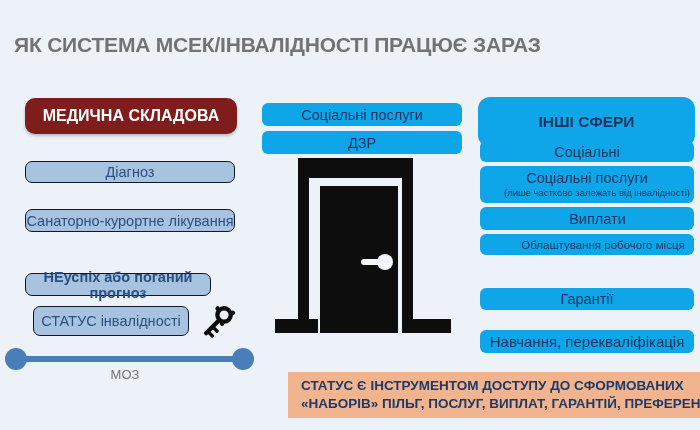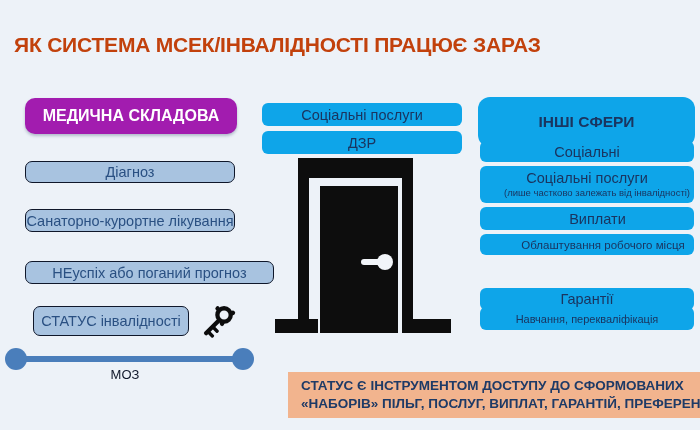--- a/index.html
+++ b/index.html
@@ -4,63 +4,63 @@
 <style>
   html,body{margin:0;padding:0;}
   .slide{
     position:relative;width:700px;height:430px;overflow:hidden;
     background:#edf2f8;
     font-family:"Liberation Sans","DejaVu Sans",sans-serif;
   }
   .abs{position:absolute;box-sizing:border-box;}
   .page-title{
     left:14px;top:33px;width:640px;
-    font-size:21px;font-weight:bold;color:#c2410c;letter-spacing:-0.2px;
+    font-size:21px;font-weight:bold;color:#737373;letter-spacing:-0.2px;
     white-space:nowrap;
   }
   .box{
     display:flex;align-items:center;justify-content:center;
     text-align:center;
   }
   .hdr-blue{
     left:25px;top:98px;width:212px;height:36px;
-    background:#a21caf;color:#ffffff;font-weight:bold;font-size:16px;
+    background:#7f1d1d;color:#ffffff;font-weight:bold;font-size:16px;
     border-radius:10px;box-shadow:0 2px 3px rgba(70,90,120,.35);
   }
   .blue-item{
     background:#a8c3e0;color:#2a5082;font-size:14.5px;
     border-radius:7px;border:1px solid #0f172a;
   }
   .li1{left:25px;top:161px;width:210px;height:22px;}
   .li2{left:25px;top:209px;width:210px;height:23px;}
-  .li3{left:25px;top:261px;width:249px;height:23px;}
+  .li3{left:25px;top:273px;width:186px;height:23px;font-weight:bold;}
   .li4{left:33px;top:306px;width:156px;height:30px;}
   .key-svg{left:197px;top:300px;width:42px;height:42px;}
   .conn-bar{left:14px;top:356px;width:234px;height:6px;background:#4a7ebb;border-radius:3px;}
   .conn-dot{width:22px;height:22px;border-radius:50%;background:#4a7ebb;}
   .dotL{left:5px;top:348px;}
   .dotR{left:232px;top:348px;}
-  .moz{left:60px;top:367px;width:130px;text-align:center;font-size:13px;color:#0f172a;}
+  .moz{left:60px;top:367px;width:130px;text-align:center;font-size:13px;color:#737373;}
   .green-item{
     background:#0ea5e9;color:#1a3560;font-size:14.5px;
     border-radius:6px;
     text-align:center;
   }
   .mi1{left:262px;top:103px;width:200px;height:23px;}
   .mi2{left:262px;top:131px;width:200px;height:23px;}
   .door-svg{left:273px;top:158px;width:180px;height:175px;}
   .rhdr{left:478px;top:97px;width:217px;height:50px;font-weight:bold;font-size:15.5px;border-radius:12px;}
   .ri1{left:480px;top:141px;width:214px;height:21px;}
   .ri2{left:480px;top:166px;width:214px;height:37px;flex-direction:column;justify-content:center;line-height:1.05;}
   .ri2 .note{font-size:9.5px;margin-top:2px;margin-left:20px;}
   .ri3{left:480px;top:207px;width:214px;height:23px;padding-left:21px;}
   .ri4{left:480px;top:234px;width:214px;height:21px;font-size:11.5px;padding-left:32px;}
   .ri5{left:480px;top:260px;width:214px;height:23px;}
   .ri6{left:480px;top:288px;width:214px;height:22px;}
-  .ri7{left:480px;top:307px;width:214px;height:23px;font-size:11px;}
+  .ri7{left:480px;top:330px;width:214px;height:23px;font-size:15px;}
   .banner{
     left:288px;top:372px;width:432px;height:46px;
     background:#f2b48e;padding:5px 0 0 13px;
   }
   .banner div{
     font-size:13.5px;font-weight:bold;color:#1e3a66;line-height:18px;white-space:nowrap;
   }
 </style>
 </head>
 <body>

